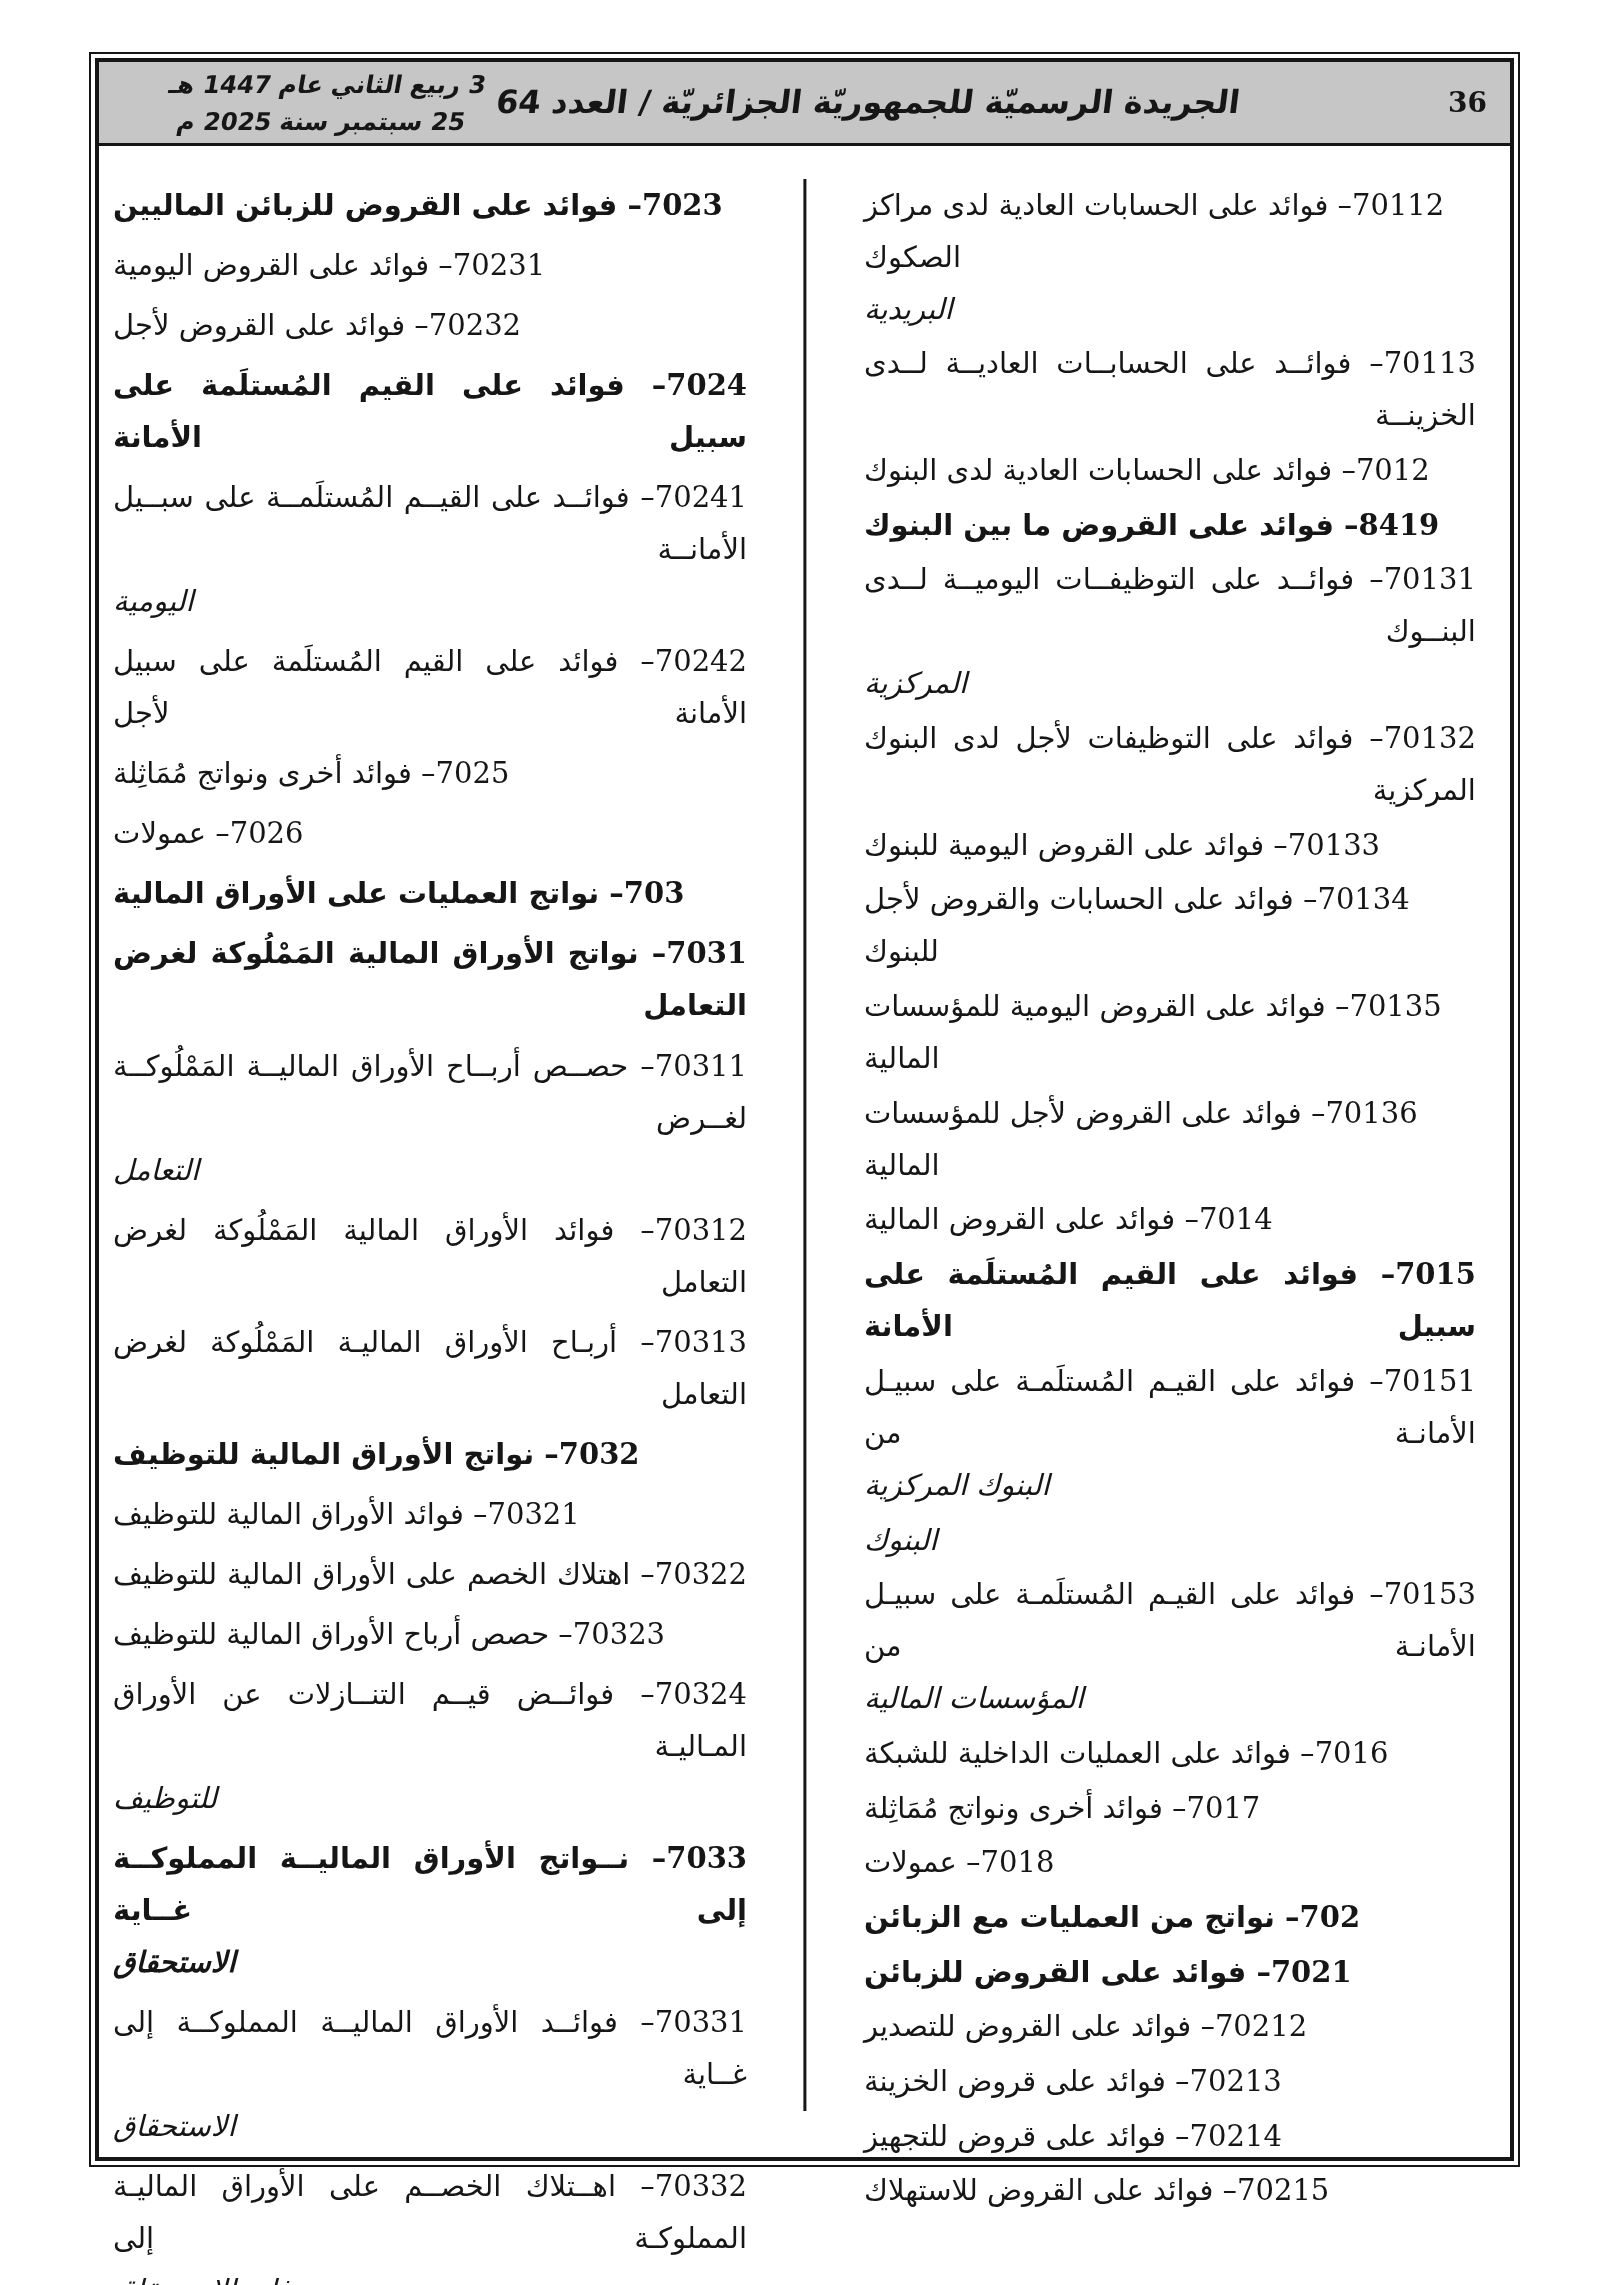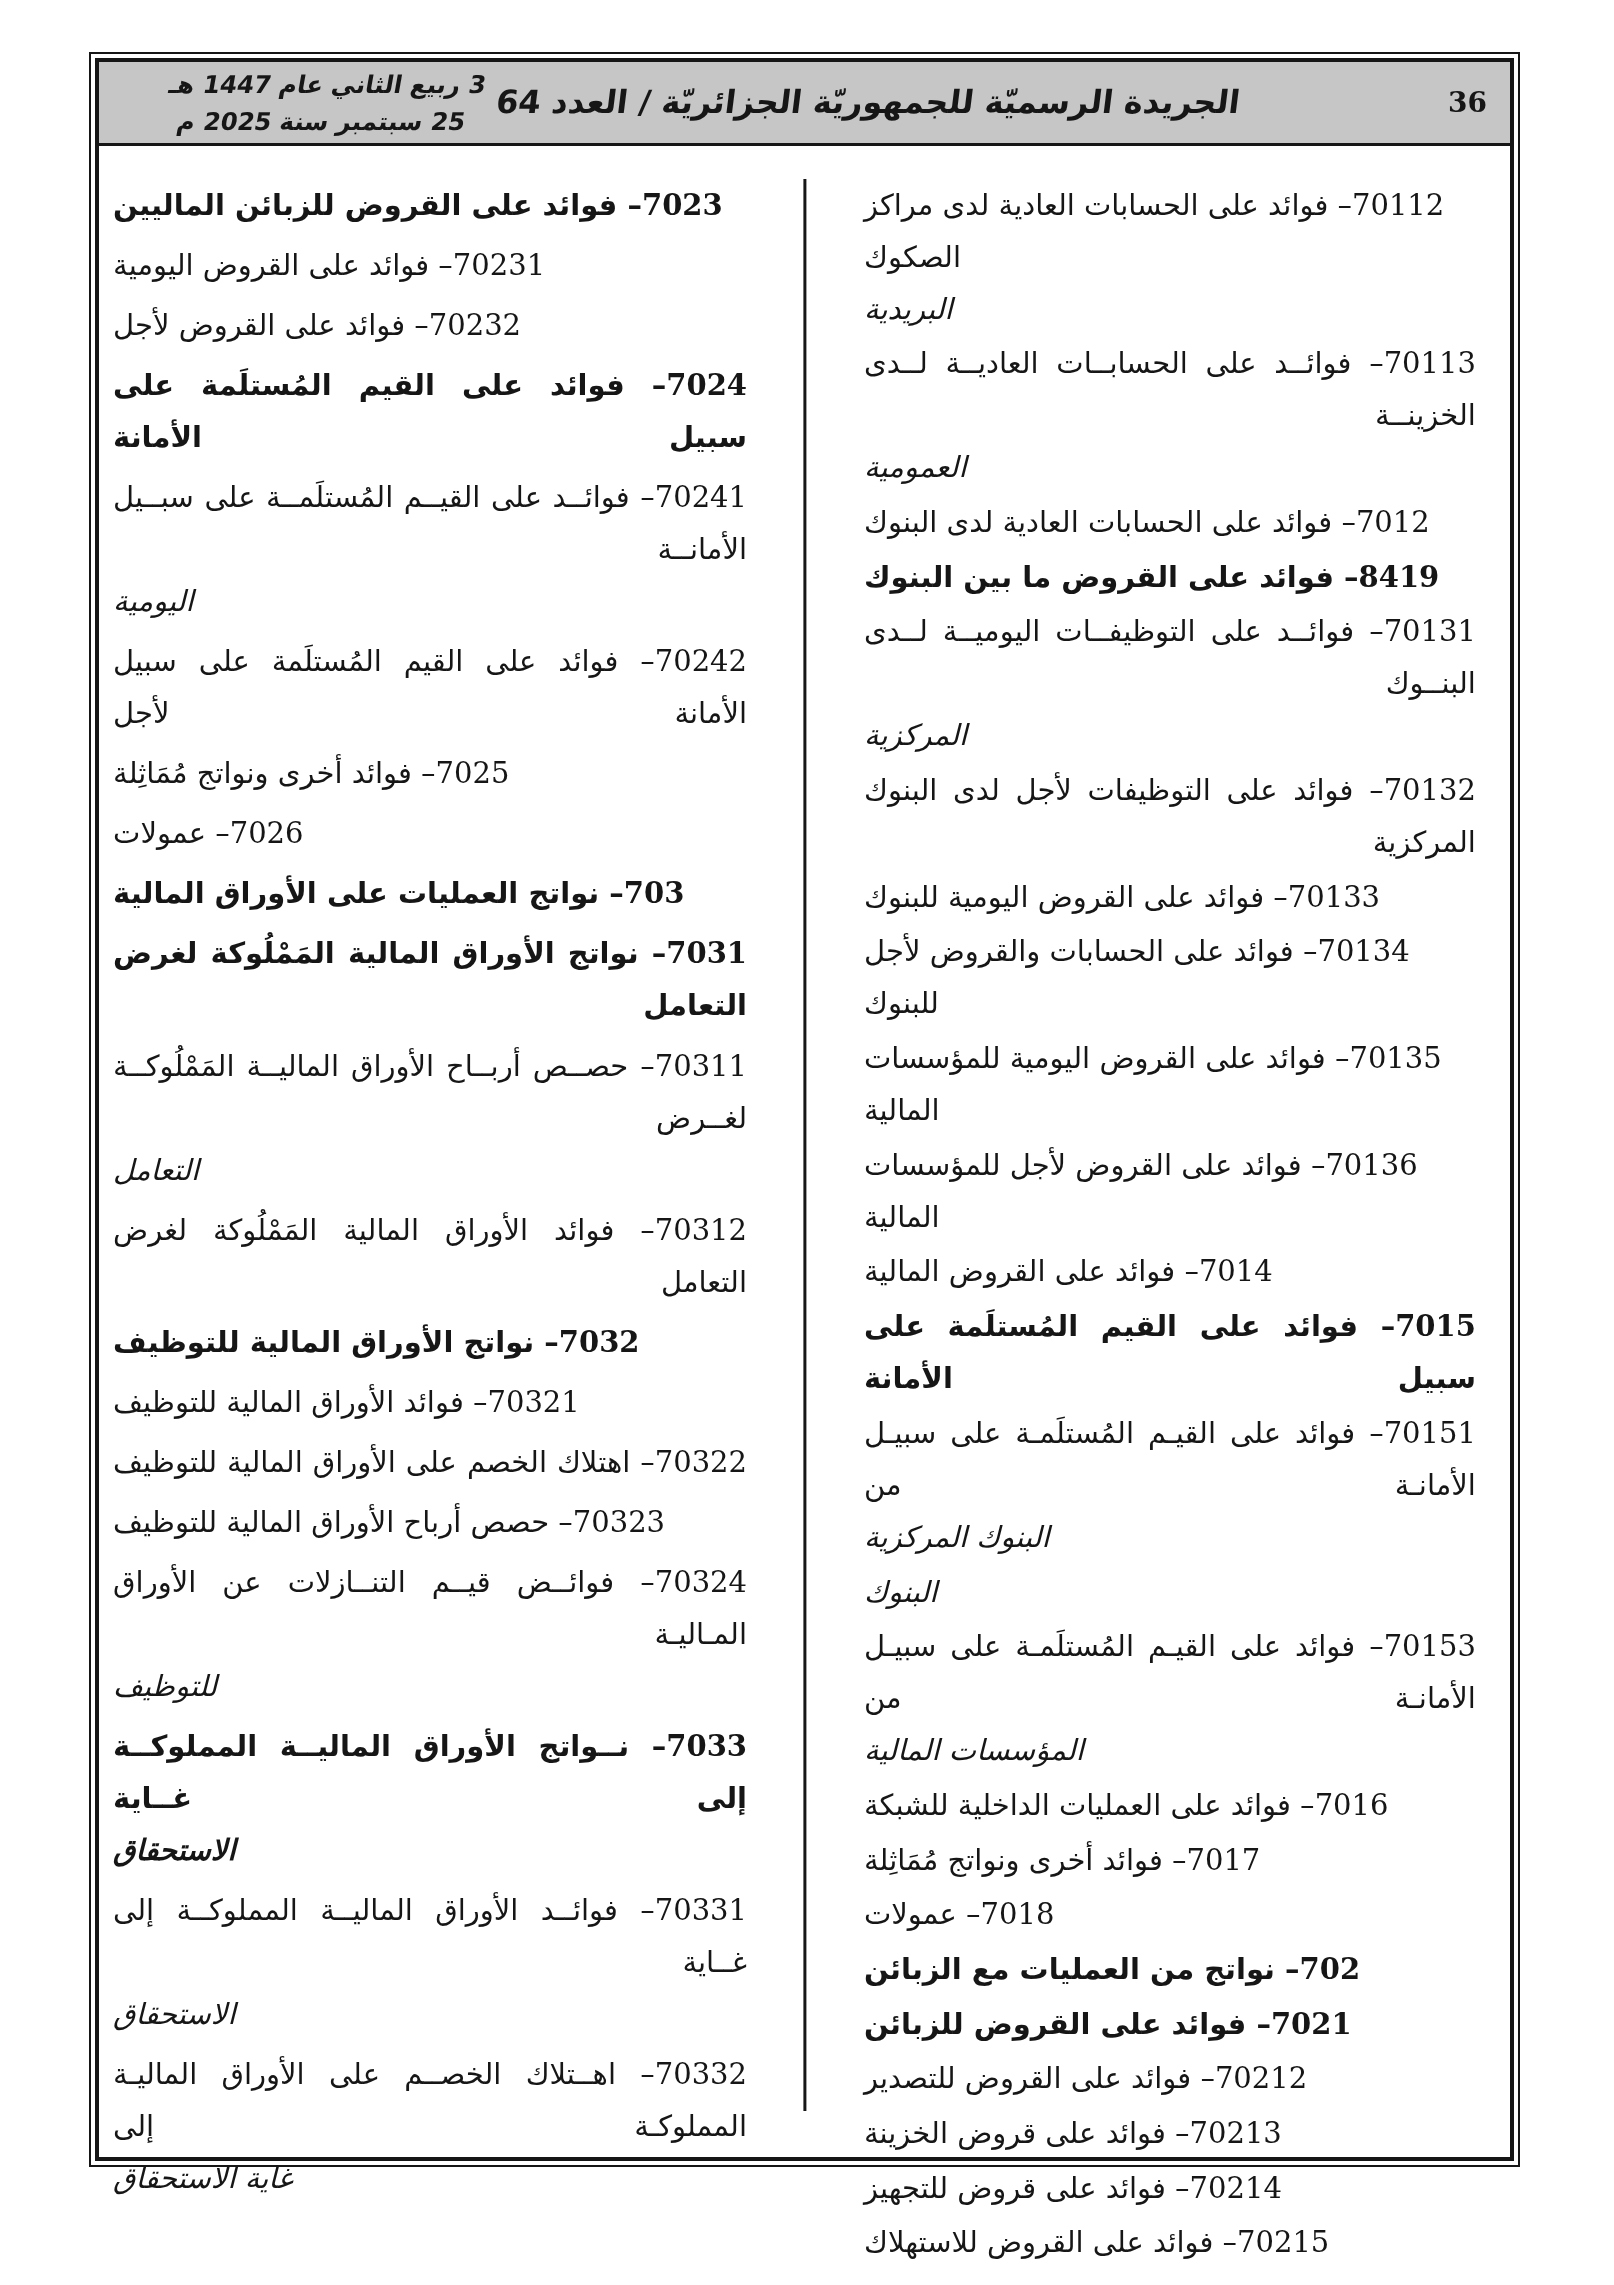--- a/index.html
+++ b/index.html
@@ -106,21 +106,20 @@
 
     <div class="cols">
       <div class="divider"></div>
       <section class="col col-right">
           <div class="entry">
             <div class="line line1"><span class="num">70112</span>– فوائد على الحسابات العادية لدى مراكز الصكوك</div>
             <div class="line cont">البريدية</div>
           </div>
           <div class="entry">
             <div class="line line1 fill"><span class="num">70113</span>– فوائــد على الحسابــات العاديــة لــدى الخزينــة</div>
-            <div class="line cont">العمومية</div>
           </div>
           <div class="entry">
             <div class="line line1"><span class="num">7012</span>– فوائد على الحسابات العادية لدى البنوك</div>
           </div>
           <div class="entry bold">
             <div class="line line1"><span class="num">8419</span>– فوائد على القروض ما بين البنوك</div>
           </div>
           <div class="entry">
             <div class="line line1 fill"><span class="num">70131</span>– فوائــد على التوظيفــات اليوميــة لــدى البنــوك</div>
             <div class="line cont">المركزية</div>
@@ -217,20 +216,23 @@
           <div class="entry bold">
             <div class="line line1 fill"><span class="num">7031</span>– نواتج الأوراق المالية المَمْلُوكة لغرض التعامل</div>
           </div>
           <div class="entry">
             <div class="line line1 fill"><span class="num">70311</span>– حصــص أربــاح الأوراق الماليــة المَمْلُوكــة لغــرض</div>
             <div class="line cont">التعامل</div>
           </div>
           <div class="entry">
             <div class="line line1 fill"><span class="num">70312</span>– فوائد الأوراق المالية المَمْلُوكة لغرض التعامل</div>
           </div>
+          <div class="entry">
+            <div class="line line1 fill"><span class="num">70313</span>– أربـاح الأوراق الماليـة المَمْلُوكة لغرض التعامل</div>
+          </div>
           <div class="entry bold">
             <div class="line line1"><span class="num">7032</span>– نواتج الأوراق المالية للتوظيف</div>
           </div>
           <div class="entry">
             <div class="line line1"><span class="num">70321</span>– فوائد الأوراق المالية للتوظيف</div>
           </div>
           <div class="entry">
             <div class="line line1 fill"><span class="num">70322</span>– اهتلاك الخصم على الأوراق المالية للتوظيف</div>
           </div>
           <div class="entry">

